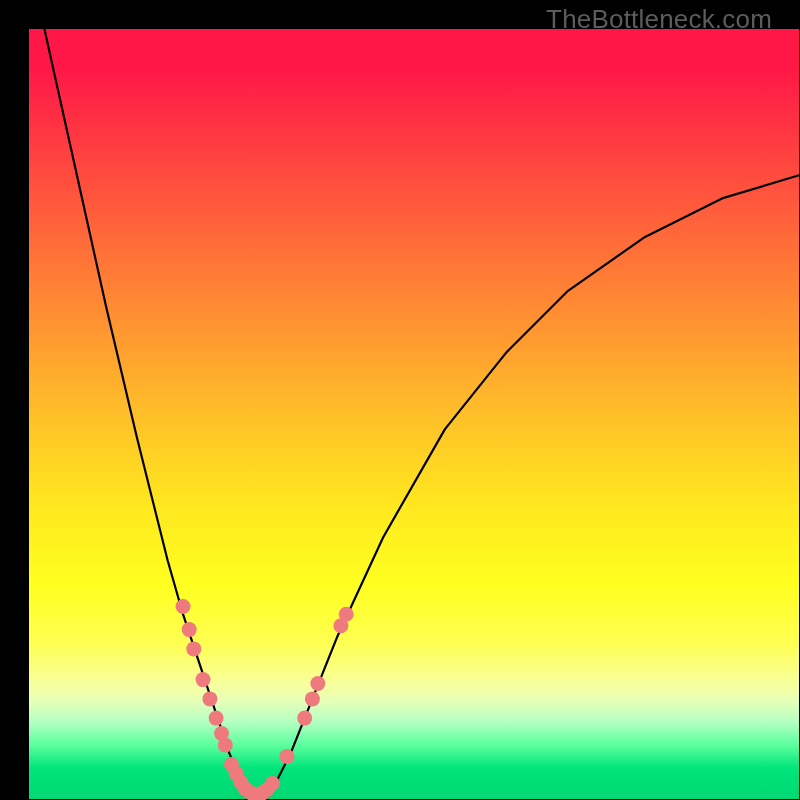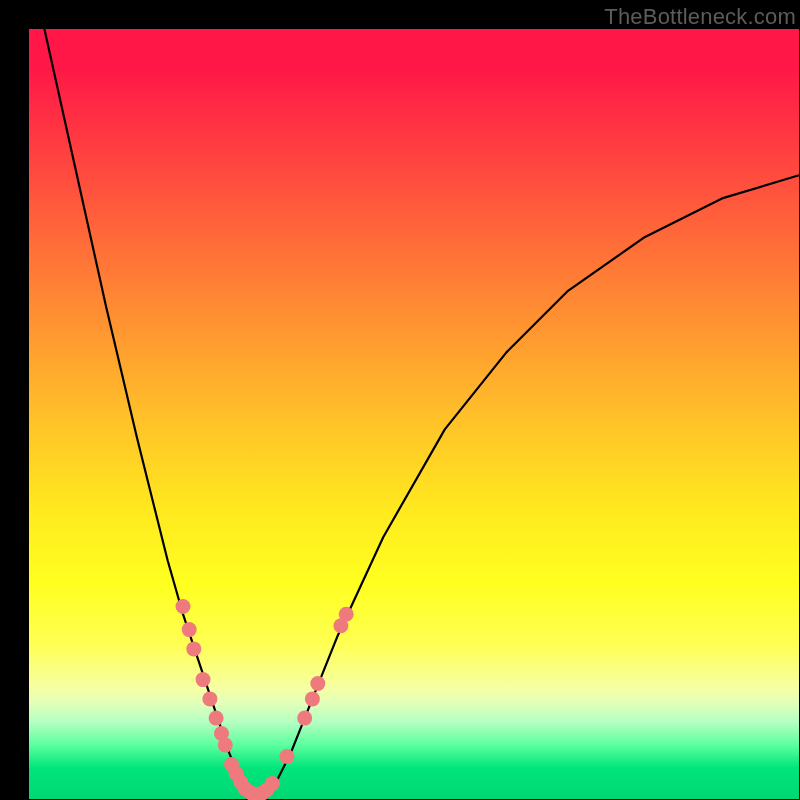--- a/index.html
+++ b/index.html
@@ -37,23 +37,23 @@
       #e3ffba 87.5%,
       #b4ffc2 90%,
       #5cff9e 93%,
       #00e57b 96%,
       #00d874 100%
     );
   }
   .watermark {
     position: absolute;
     top: 4px;
-    right: 4px;
+    right: 28px;
     color: #5c5c5c;
-    font-size: 22px;
+    font-size: 26px;
     font-weight: 500;
     letter-spacing: 0.2px;
     user-select: none;
   }
   svg.curve {
     position: absolute;
     left: 0;
     top: 0;
     width: 770px;
     height: 770px;

